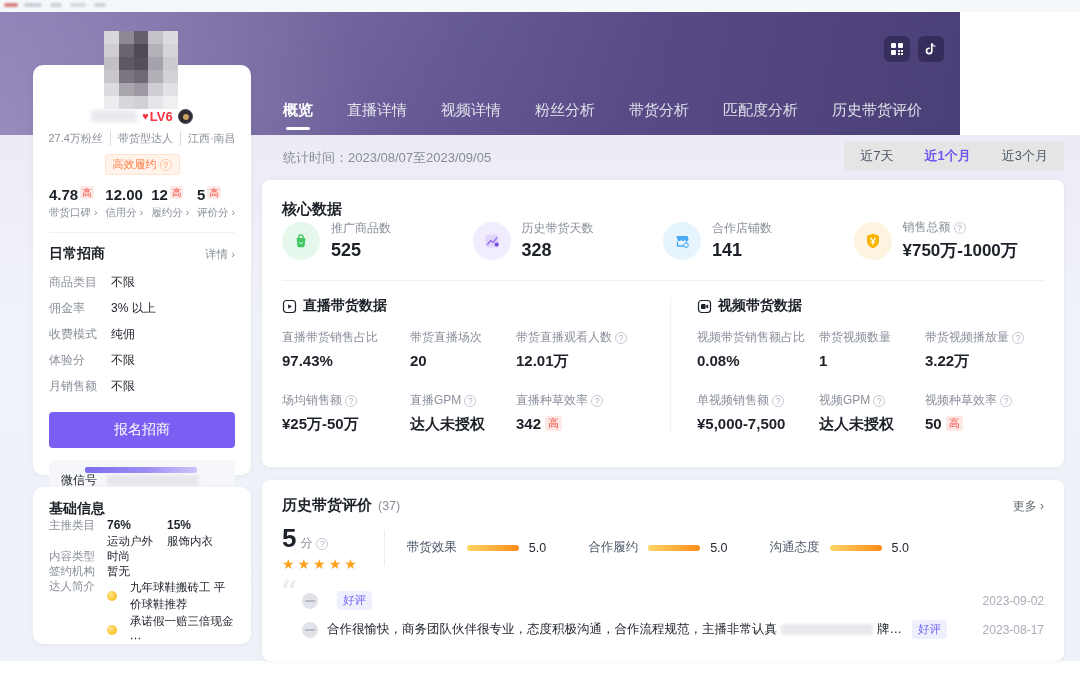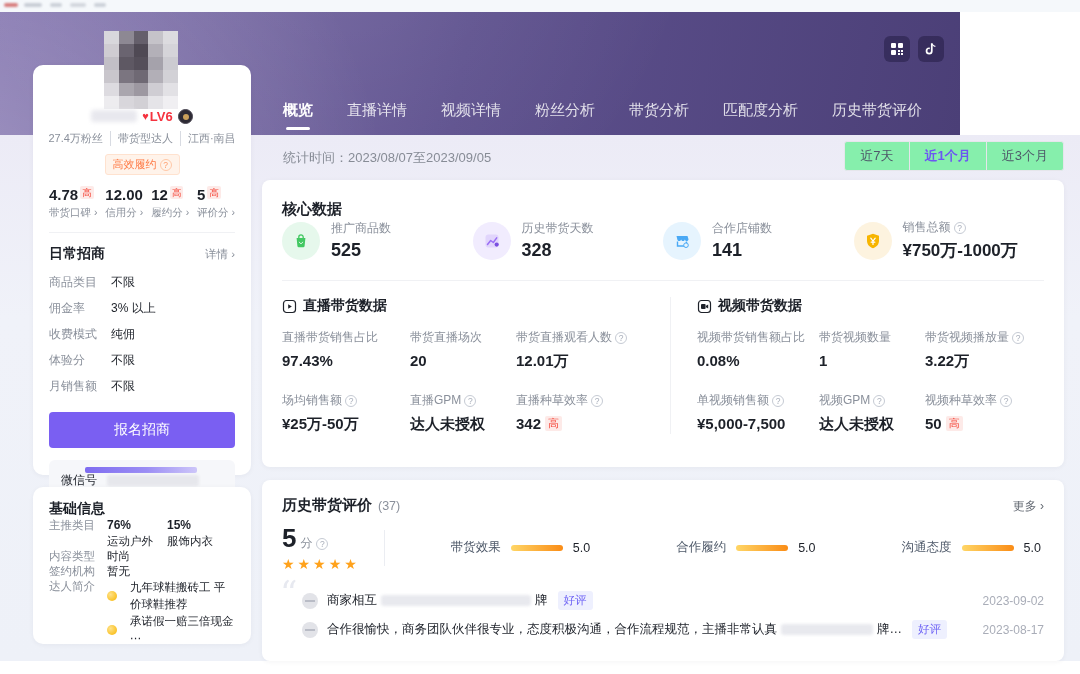--- a/index.html
+++ b/index.html
@@ -22,21 +22,21 @@
   .tabs { position:absolute; left:283px; bottom:9px; display:flex; gap:34px; }
   .tab { color:rgba(255,255,255,.82); font-size:15px; cursor:pointer; position:relative; padding-bottom:6px; }
   .tab.active { color:#fff; font-weight:bold; }
   .tab.active::after { content:""; position:absolute; left:50%; transform:translateX(-50%); bottom:-4px; width:24px; height:3px; background:#fff; border-radius:2px; }
 
   
   .content-bg { position:absolute; left:0; top:135px; width:1080px; height:526px; background:linear-gradient(180deg,#ecebf6,#f0f2f9 35%,#eef1f8); }
 
   
   .stat-time { position:absolute; left:283px; top:149px; font-size:13px; color:#878c96; }
-  .range-group { position:absolute; right:16px; top:141px; display:flex; background:#86efac; border:1px solid #e5e6eb; border-radius:3px; overflow:hidden; }
+  .range-group { position:absolute; right:16px; top:141px; display:flex; background:#e5e5e5; border:1px solid #e5e6eb; border-radius:3px; overflow:hidden; }
   .range-btn { padding:0 15px; height:28px; line-height:28px; font-size:13px; color:#4e5969; cursor:pointer; }
   .range-btn + .range-btn { border-left:1px solid #e5e6eb; }
   .range-btn.active { color:#6c56f2; font-weight:bold; }
 
   
   .card { position:absolute; background:#fff; border-radius:10px; box-shadow:0 1px 5px rgba(32,35,60,.05); }
   .profile-card { left:33px; top:65px; width:218px; height:410px; padding:16px; }
   .basic-card { left:33px; top:487px; width:218px; height:157px; padding:13px 16px; }
   .main-card1 { left:262px; top:180px; width:802px; height:287px; padding:20px; border-radius:8px; }
   .main-card2 { left:262px; top:480px; width:802px; height:181px; padding:16px 20px; border-radius:8px; }
@@ -104,21 +104,21 @@
   .rev-count { margin-left:6px; font-size:12.5px; color:#8a909b; font-weight:normal; }
   .more-link { margin-left:auto; font-size:12px; color:#646a73; cursor:pointer; }
   .rev-summary { margin-top:8px; display:flex; align-items:center; }
   .score-big { display:flex; align-items:baseline; gap:4px; }
   .score-big .n { font-size:26px; font-weight:bold; }
   .score-big .u { font-size:12px; color:#8a909b; }
   .stars { color:#ffa21c; font-size:14px; letter-spacing:3px; margin-top:2px; }
   .vsep { width:1px; height:36px; background:#ebedf2; margin:0 22px 0 24px; }
   .bars { display:flex; gap:42px; align-items:center; }
   .bar-item { display:flex; align-items:center; gap:10px; font-size:12.5px; }
-  .bar-item .bl { color:#4e5969;margin-left:44px; }
+  .bar-item .bl { color:#4e5969; }
   .bar-track { width:52px; height:6px; border-radius:3px; background:linear-gradient(90deg,#ffd666,#fa8c16); }
   .bar-item .bv { color:#1d2129; }
   .rev-list { position:relative; margin-top:14px; padding-left:20px; }
   .quote { position:absolute; left:-2px; top:-10px; font-family:"DejaVu Serif",serif; font-size:34px; color:#e7e9f0; line-height:1; }
   .rev-row { display:flex; align-items:center; height:29px; font-size:12.5px; }
   .rev-ava { width:16px; height:16px; border-radius:50%; background:#e2e3e8; filter:blur(.7px); margin-right:9px; flex:none; position:relative; }
   .rev-ava::after { content:""; position:absolute; left:3px; top:7px; width:10px; height:2px; background:#b9bcc6; }
   .rev-blur { display:inline-block; height:11px; border-radius:3px; background:#e8e9ee; filter:blur(1.5px); margin:0 4px; vertical-align:middle; }
   .good-tag { margin-left:10px; font-size:11.5px; color:#6f64f5; background:#eef0fe; border-radius:3px; padding:2px 6px; cursor:pointer; }
   .rev-date { margin-left:auto; font-size:12px; color:#a9adb8; }
@@ -570,21 +570,20 @@
           <span class="bl">沟通态度</span>
             <span class="bar-track"></span>
             <span class="bv">5.0</span>
         </div>
       </div>
     </div>
     <div class="rev-list">
       <div class="quote">“</div>
       <div class="rev-row">
         <span class="rev-ava"></span>
-        <span><span>商家相互</span><span class="rev-blur" style="width:150px"></span><span>牌</span></span>
         <span class="good-tag">好评</span>
         <span class="rev-date">2023-09-02</span>
       </div>
       <div class="rev-row">
         <span class="rev-ava"></span>
         <span><span>合作很愉快，商务团队伙伴很专业，态度积极沟通，合作流程规范，主播非常认真</span><span class="rev-blur" style="width:92px"></span><span>牌…</span></span>
         <span class="good-tag">好评</span>
         <span class="rev-date">2023-08-17</span>
       </div>
     </div>

